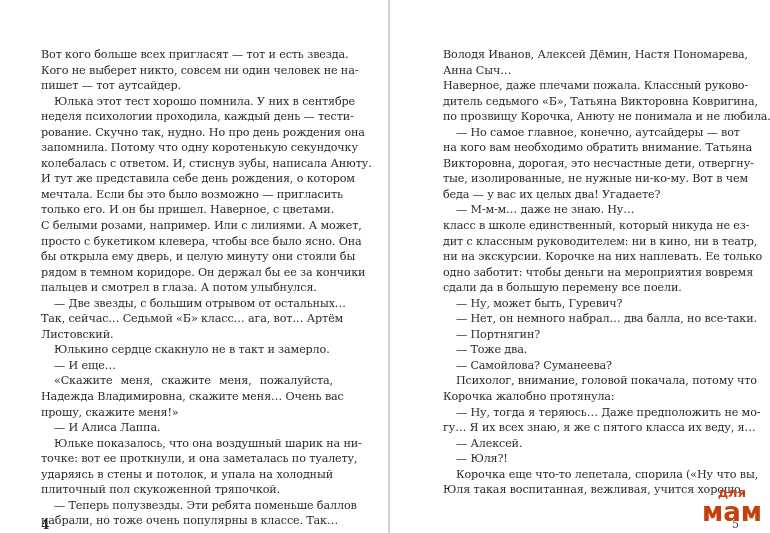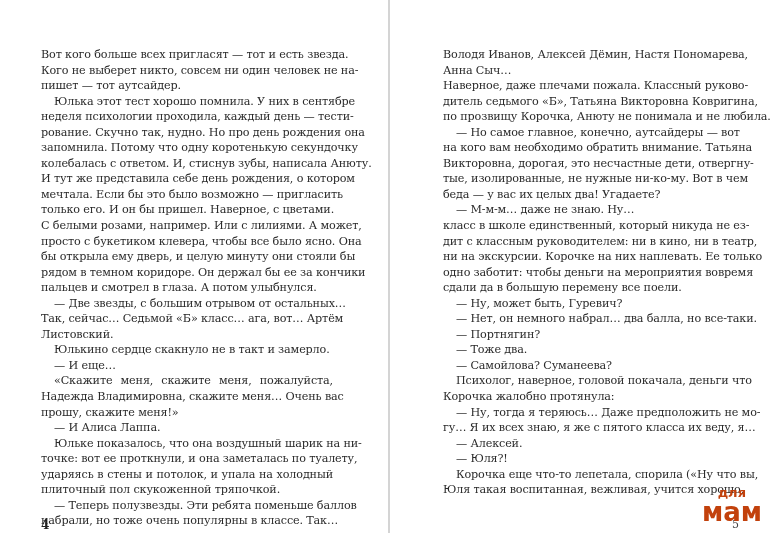--- a/index.html
+++ b/index.html
@@ -152,21 +152,21 @@
         <span class="line">класс в школе единственный, который никуда не ез-</span>
         <span class="line">дит с классным руководителем: ни в кино, ни в театр,</span>
         <span class="line">ни на экскурсии. Корочке на них наплевать. Ее только</span>
         <span class="line">одно заботит: чтобы деньги на мероприятия вовремя</span>
         <span class="line last">сдали да в большую перемену все поели.</span>
         <span class="line indent last">— Ну, может быть, Гуревич?</span>
         <span class="line indent last">— Нет, он немного набрал… два балла, но все-таки.</span>
         <span class="line indent last">— Портнягин?</span>
         <span class="line indent last">— Тоже два.</span>
         <span class="line indent last">— Самойлова? Суманеева?</span>
-        <span class="line indent">Психолог, наверное, головой покачала, деньги что</span>
+        <span class="line indent">Психолог, внимание, головой покачала, потому что</span>
         <span class="line last">Корочка жалобно протянула:</span>
         <span class="line indent">— Ну, тогда я теряюсь… Даже предположить не мо-</span>
         <span class="line last">гу… Я их всех знаю, я же с пятого класса их веду, я…</span>
         <span class="line indent last">— Алексей.</span>
         <span class="line indent last">— Юля?!</span>
         <span class="line indent">Корочка еще что-то лепетала, спорила («Ну что вы,</span>
         <span class="line">Юля такая воспитанная, вежливая, учится хорошо,</span>
       </div>
     <div class="page-num">5</div>
   </div>

